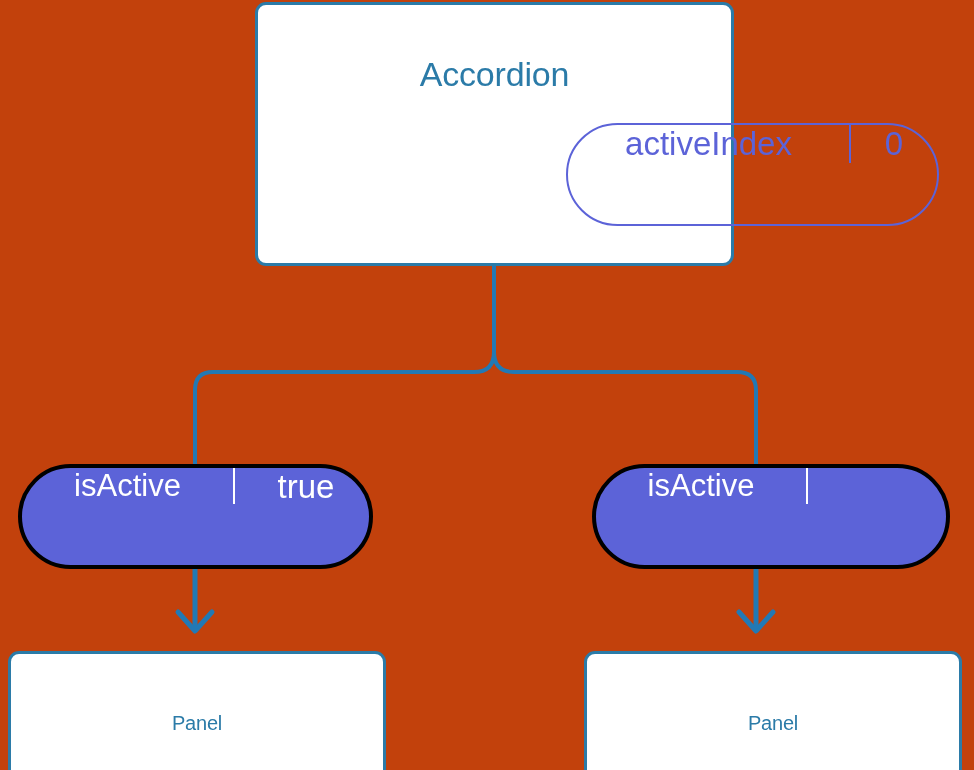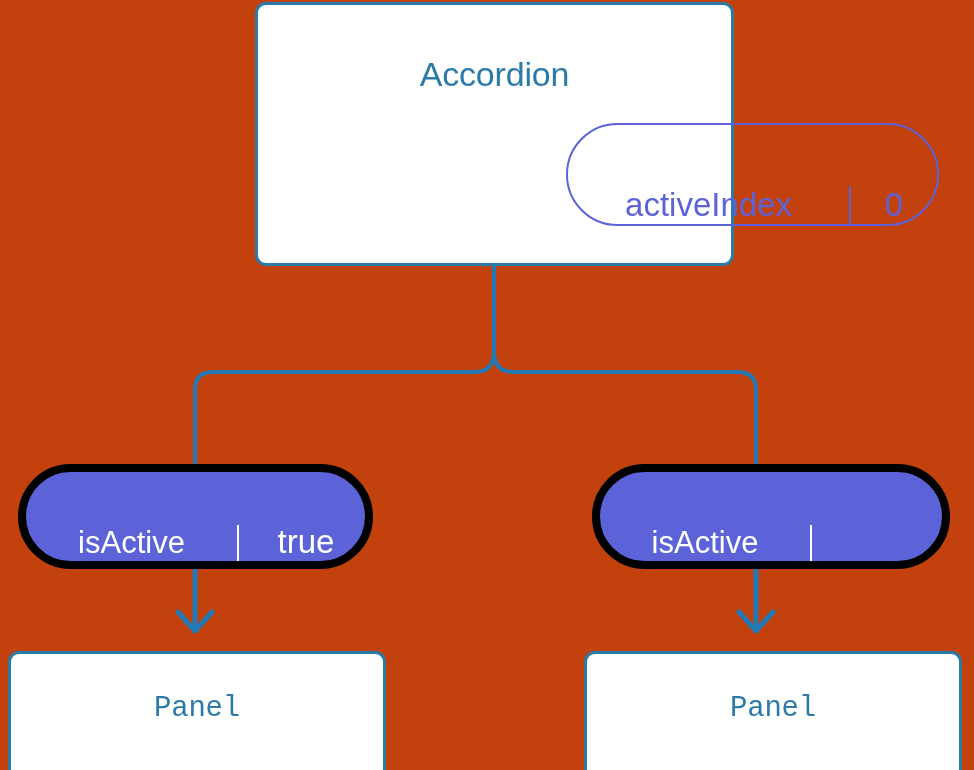--- a/index.html
+++ b/index.html
@@ -59,28 +59,28 @@
   }
   #accordion-card .card-title { margin-top: 50px; }
 
   
   .panel-card {
     top: 651px;
     width: 378px;
     height: 132px;
     justify-content: flex-start;
   }
-  .panel-card .card-title { margin-top: 38px; font-size: 29px; font-family: Liberation Mono, monospace; }
+  .panel-card .card-title { margin-top: 58px; font-size: 20px; }
   #panel-left  { left: 8px; }
   #panel-right { left: 584px; }
 
   
   .pill {
     display: flex;
-    align-items: flex-end;
+    align-items: flex-start;
     box-sizing: border-box;
     border-radius: 999px;
     overflow: hidden;
   }
   .pill-key, .pill-val {
     display: flex;
     align-items: center;
     justify-content: center;
     white-space: nowrap;
     box-sizing: border-box;
@@ -105,21 +105,21 @@
     flex: 1 1 auto;
     color: #5c63d8;
     font-size: 33px;
   }
 
   
   .pill-filled {
     top: 464px;
     height: 105px;
     background: #5c63d8;
-    border: 8px solid #000000;
+    border: 4px solid #000000;
     gap: 8px;
   }
   .pill-filled .pill-key {
     color: #ffffff;
     font-size: 31px;
     border-right: 2px solid #ffffff;
   }
   .pill-filled .pill-val {
     color: #ffffff;
     font-size: 33px;

